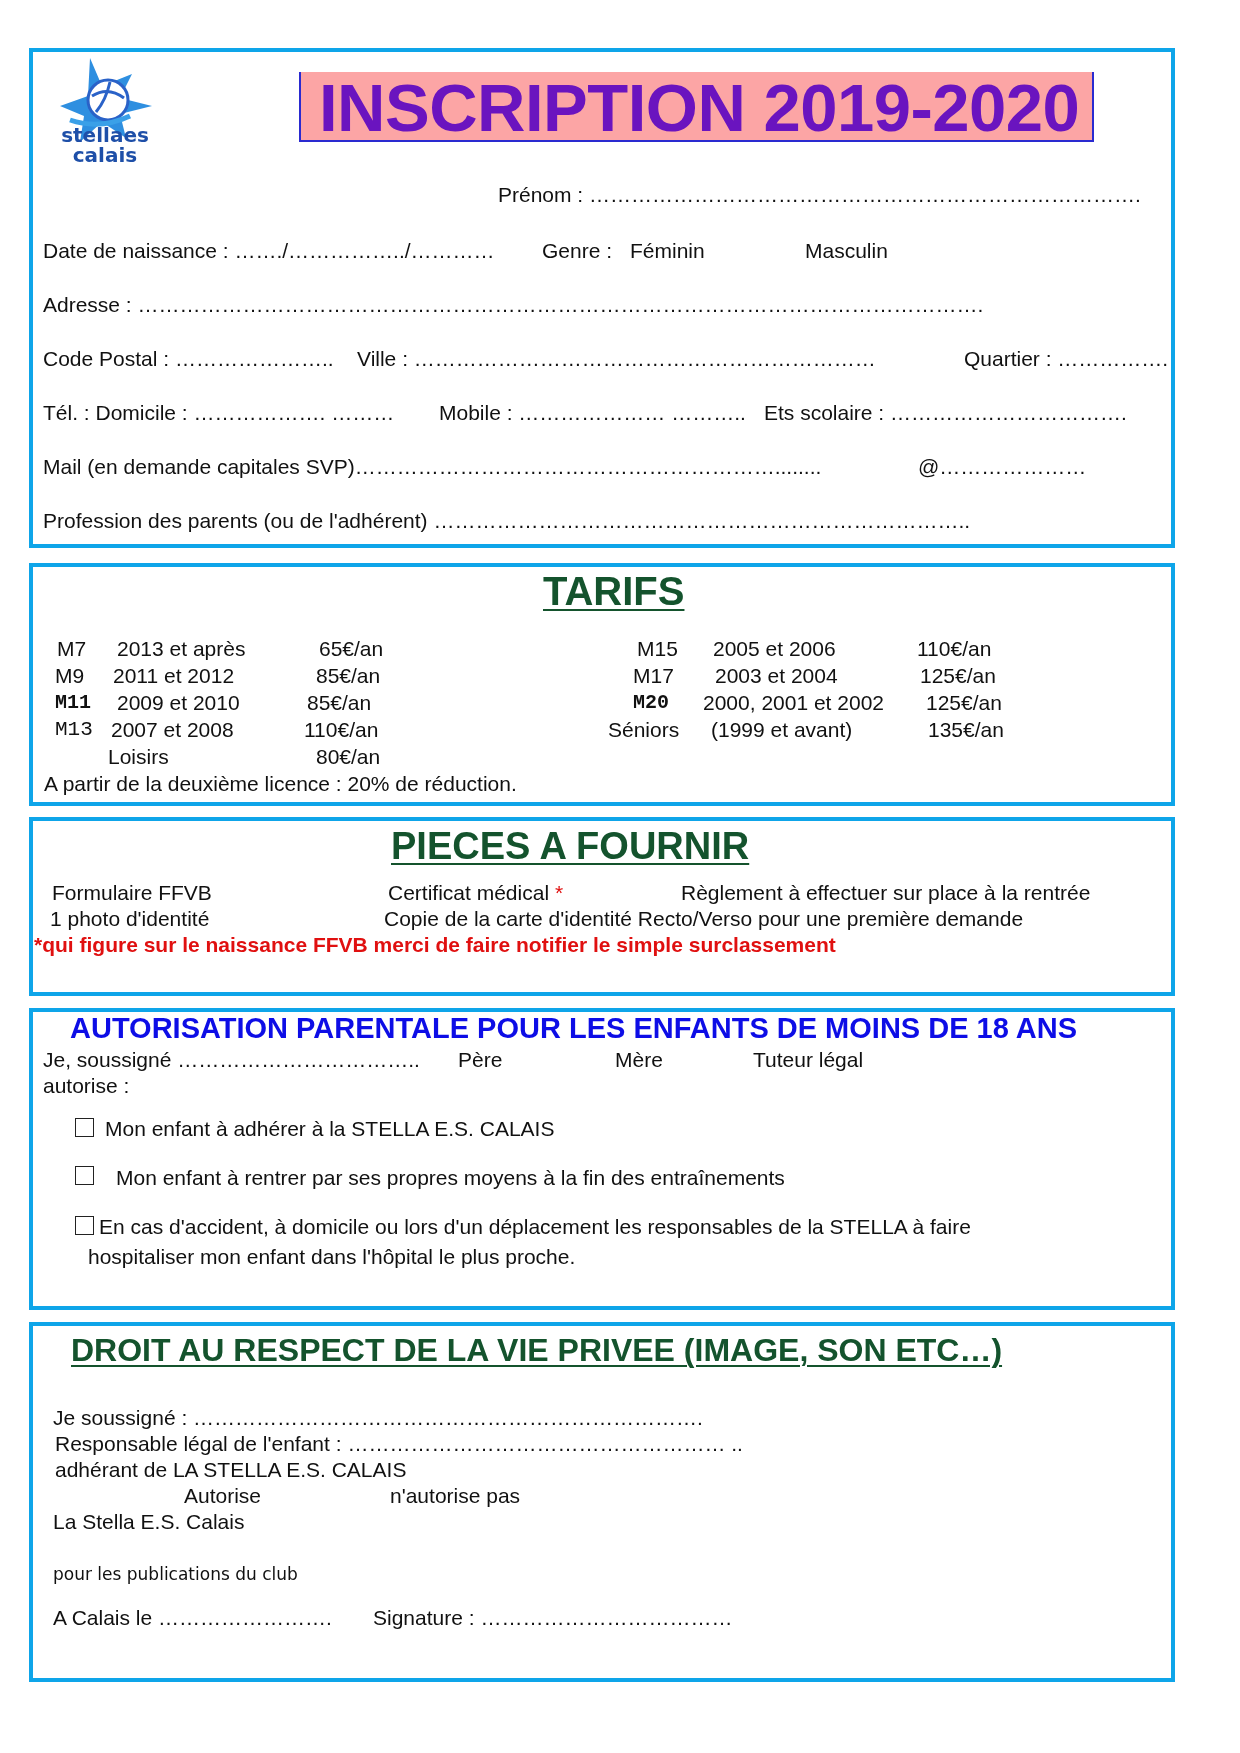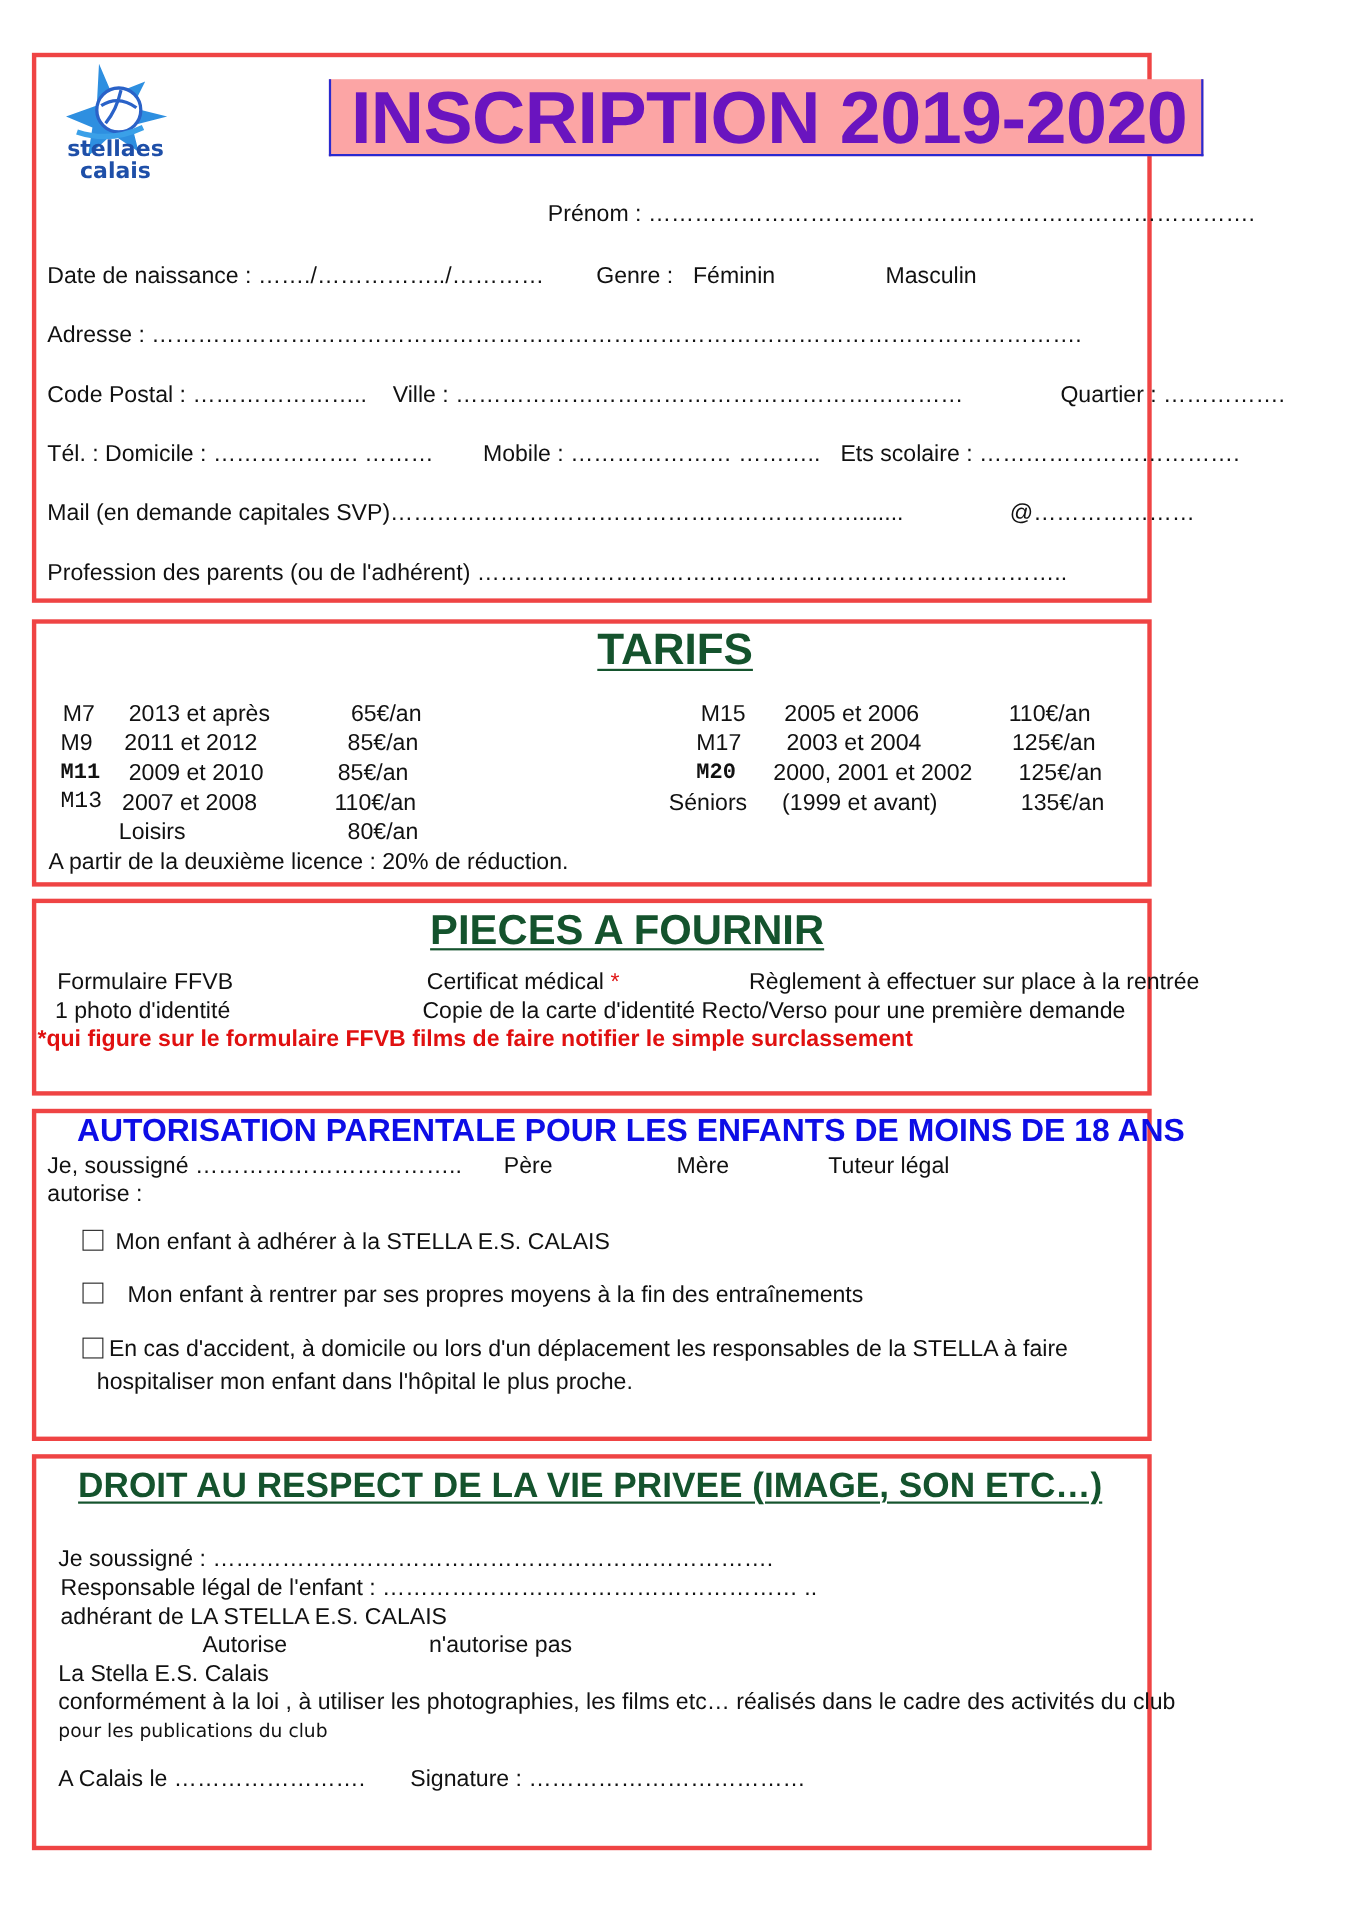--- a/index.html
+++ b/index.html
@@ -1,18 +1,18 @@
 <!DOCTYPE html>
 <html><head>
 <meta charset="utf-8">
 <style>
   * { box-sizing: border-box; margin: 0; padding: 0; }
   html, body { width: 1240px; height: 1753px; background: #ffffff; }
   body { position: relative; font-family: "Liberation Sans", sans-serif; color: #111; font-size: 21px; }
-  .box { position: absolute; left: 29px; width: 1018px; border: 4px solid #ef4444; background: #fff; }
+  .box { position: absolute; left: 29px; width: 1146px; border: 4px solid #0ea5e9; background: #fff; }
   .abs { position: absolute; white-space: nowrap; }
   .blue-title { color: #14532d; font-weight: bold; text-decoration: underline; text-decoration-thickness: 2px; text-underline-offset: 4px; }
   .red { color: #e01010; }
   .mono-b { font-family: "Liberation Mono", monospace; font-weight: bold; font-size: 20px; }
   .cb { display: inline-block; width: 19px; height: 19px; border: 1.6px solid #222; vertical-align: -2px; }
   .small-dejavu { font-family: "DejaVu Sans", sans-serif; font-size: 17px; }
 
   
   #box-identity { top: 48px; height: 500px; }
   #box-tarifs { top: 563px; height: 243px; }
@@ -126,21 +126,21 @@
 <div class="box" id="box-pieces">
   <span class="abs blue-title" style="left:358px; top:4px; font-size:38px;">PIECES A FOURNIR</span>
 
   <span class="abs" style="left:19px; top:60px;">Formulaire FFVB</span>
   <span class="abs" style="left:355px; top:60px;"><span>Certificat médical</span> <span class="red">*</span></span>
   <span class="abs" style="left:648px; top:60px;">Règlement à effectuer sur place à la rentrée</span>
 
   <span class="abs" style="left:17px; top:86px;">1 photo d'identité</span>
   <span class="abs" style="left:351px; top:86px;">Copie de la carte d'identité Recto/Verso pour une première demande</span>
 
-  <span class="abs red" style="left:1px; top:112px; font-weight:bold;">*qui figure sur le formulaire FFVB  films  de faire notifier   le simple surclassement</span>
+  <span class="abs red" style="left:1px; top:112px; font-weight:bold;">*qui figure sur le naissance FFVB  merci  de faire notifier   le simple surclassement</span>
 </div>
 
 <div class="box" id="box-autorisation">
   <span class="abs" style="left:37px; top:0px; font-size:29px; font-weight:bold; color:#0d0de6;">AUTORISATION PARENTALE POUR LES ENFANTS DE MOINS DE 18 ANS</span>
 
   <span class="abs" style="left:10px; top:36px;">Je, soussigné ……………………………..</span>
   <span class="abs" style="left:425px; top:36px;">Père</span>
   <span class="abs" style="left:582px; top:36px;">Mère</span>
   <span class="abs" style="left:720px; top:36px;">Tuteur légal</span>
   <span class="abs" style="left:10px; top:62px;">autorise :</span>
@@ -162,17 +162,16 @@
 
 <div class="box" id="box-droit">
   <span class="abs blue-title" style="left:38px; top:6px; font-size:32px;">DROIT AU RESPECT DE LA VIE PRIVEE (IMAGE, SON ETC…)</span>
 
   <span class="abs" style="left:20px; top:80px;">Je soussigné : ……………………………………………………………….</span>
   <span class="abs" style="left:22px; top:106px;">Responsable légal de l'enfant : ……………………………………………… ..</span>
   <span class="abs" style="left:22px; top:132px;">adhérant de LA STELLA E.S. CALAIS</span>
   <span class="abs" style="left:151px; top:158px;">Autorise</span>
   <span class="abs" style="left:357px; top:158px;">n'autorise pas</span>
   <span class="abs" style="left:20px; top:184px;">La Stella E.S. Calais</span>
-  <span class="abs" style="left:20px; top:210px;">conformément à la loi , à utiliser les photographies, les films etc…  réalisés dans le cadre des activités du club</span>
   <span class="abs small-dejavu" style="left:20px; top:238px;">pour les publications du club</span>
   <span class="abs" style="left:20px; top:280px;">A Calais le …………………….</span>
   <span class="abs" style="left:340px; top:280px;">Signature : ………………………………</span>
 </div>
 
 </body></html>

